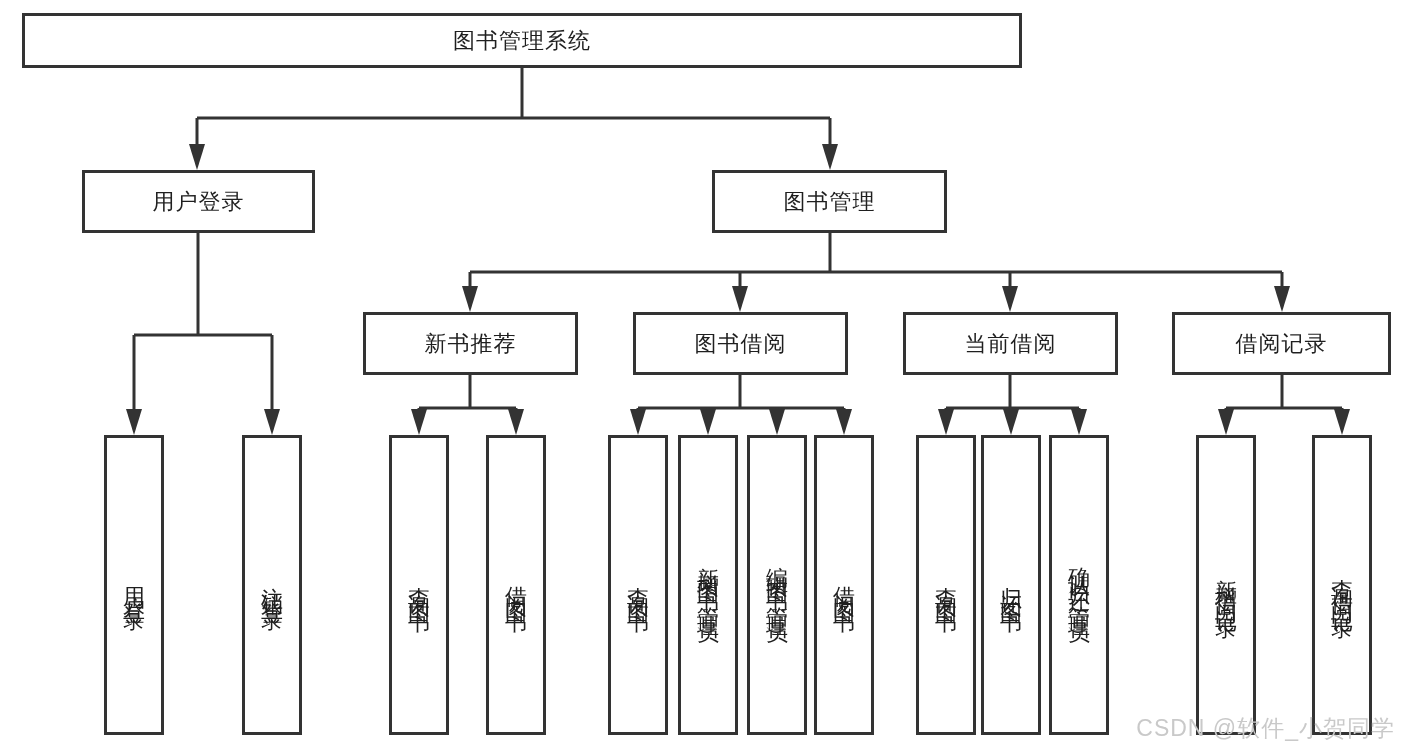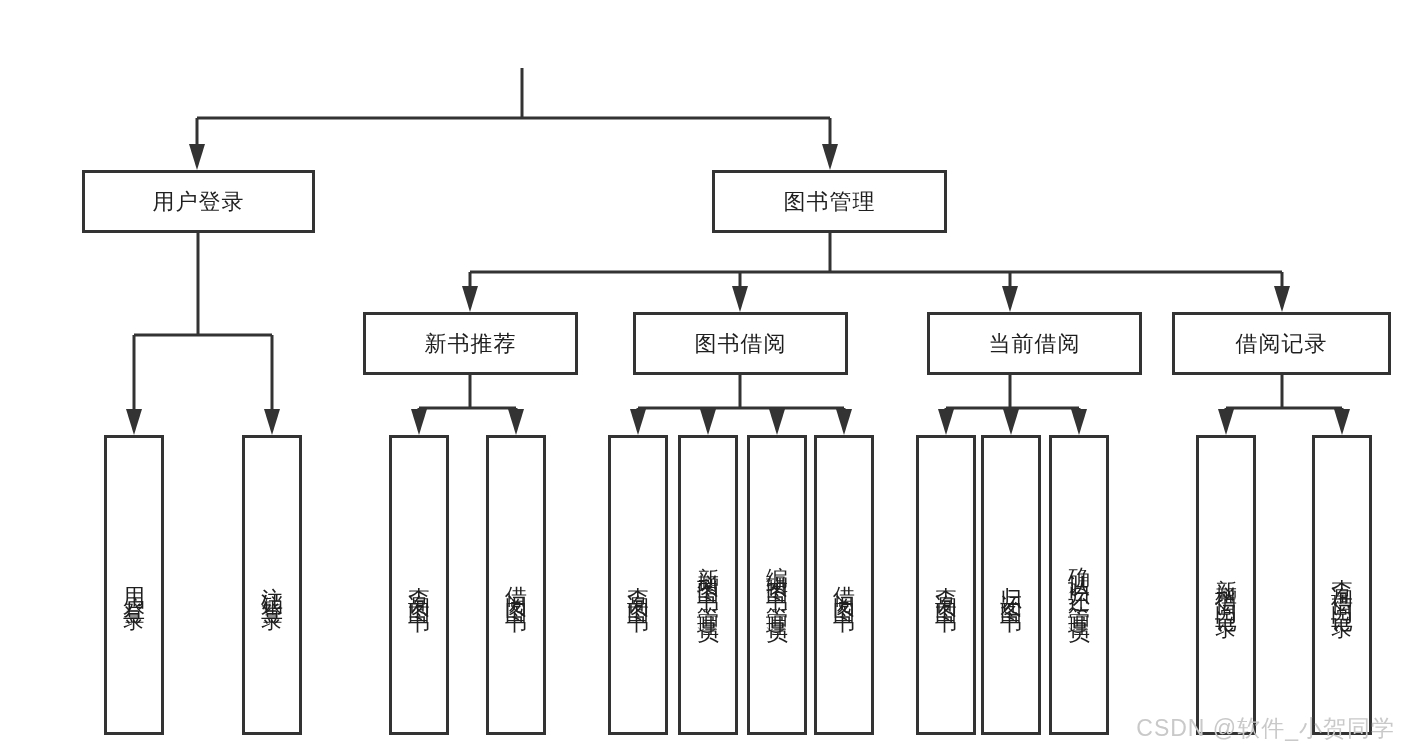--- a/index.html
+++ b/index.html
@@ -120,35 +120,38 @@
     <g>
       <line x1="1282" y1="375" x2="1282" y2="408"></line>
       <line x1="1226" y1="408" x2="1342" y2="408"></line>
       <line x1="1226" y1="408" x2="1226" y2="425"></line>
       <polygon points="1218,409 1234,409 1226,435"></polygon>
       <line x1="1342" y1="408" x2="1342" y2="425"></line>
       <polygon points="1334,409 1350,409 1342,435"></polygon>
     </g>
   </svg>
 
+  <div class="node" style="left:22px;top:13px;width:1000px;height:55px;">
+    <span class="hlabel">图书管理系统</span>
+  </div>
 
   <div class="node" style="left:82px;top:170px;width:233px;height:63px;">
     <span class="hlabel">用户登录</span>
   </div>
   <div class="node" style="left:712px;top:170px;width:235px;height:63px;">
     <span class="hlabel">图书管理</span>
   </div>
 
   <div class="node" style="left:633px;top:312px;width:215px;height:63px;">
     <span class="hlabel">图书借阅</span>
   </div>
   <div class="node" style="left:363px;top:312px;width:215px;height:63px;">
     <span class="hlabel">新书推荐</span>
   </div>
-  <div class="node" style="left:903px;top:312px;width:215px;height:63px;margin-left:24px;">
+  <div class="node" style="left:903px;top:312px;width:215px;height:63px;">
     <span class="hlabel">当前借阅</span>
   </div>
   <div class="node" style="left:1172px;top:312px;width:219px;height:63px;">
     <span class="hlabel">借阅记录</span>
   </div>
 
   <div class="node leaf" style="left:104px;top:435px;width:60px;height:300px;">
     <span class="vtext">用户登录</span>
   </div>
   <div class="node leaf" style="left:242px;top:435px;width:60px;height:300px;">

